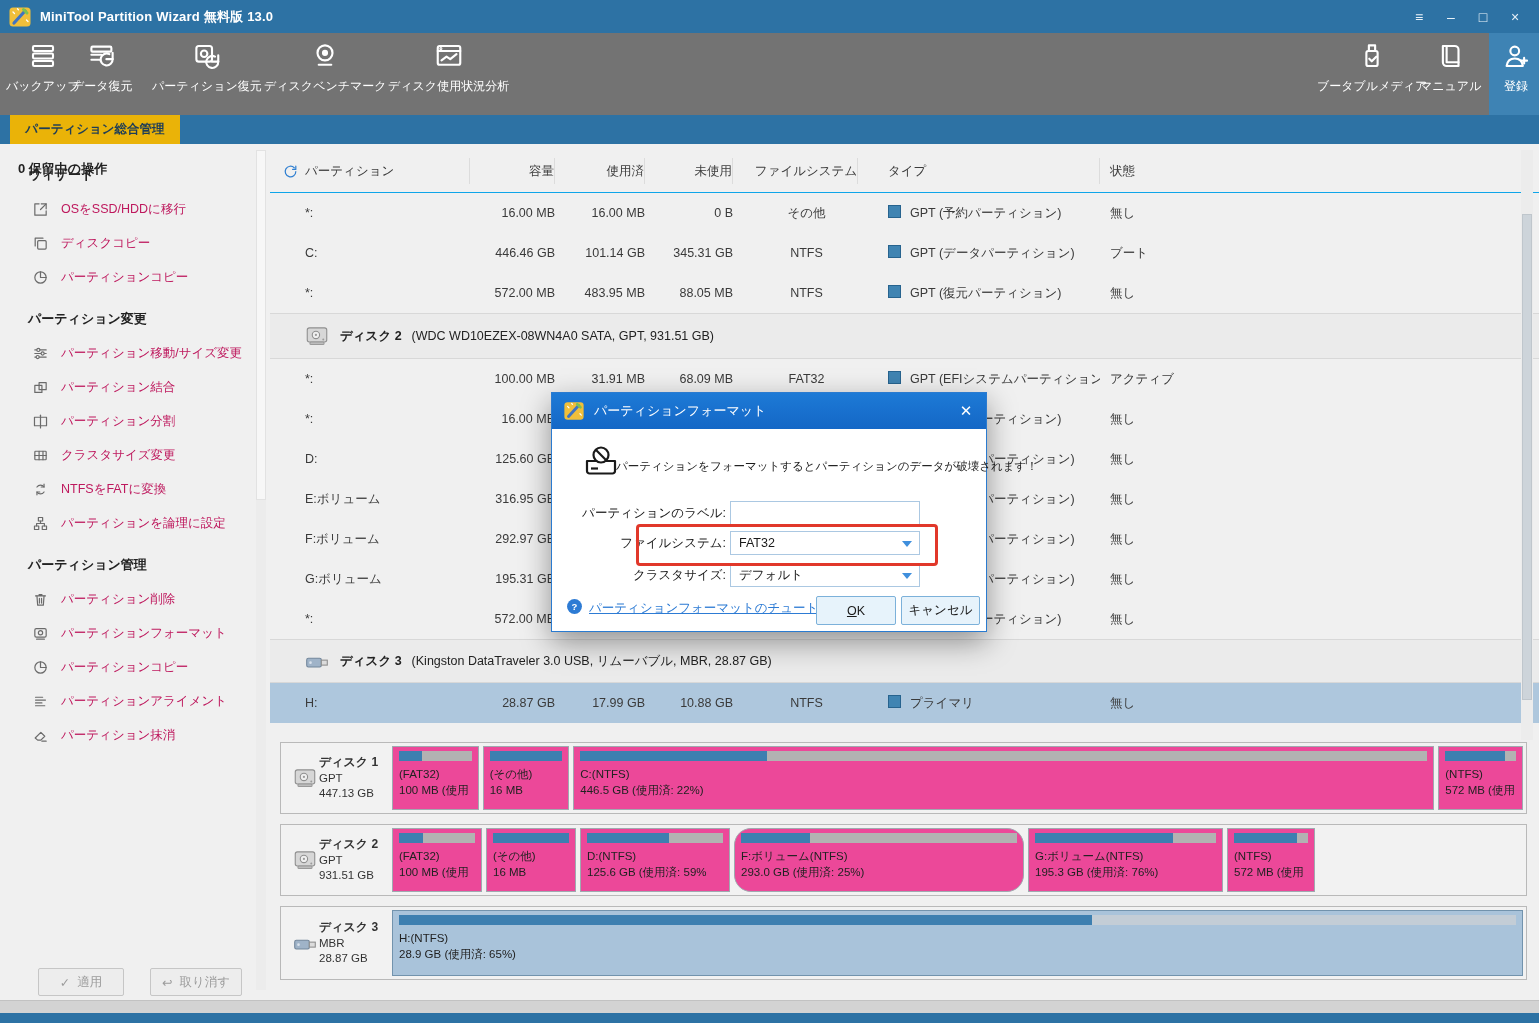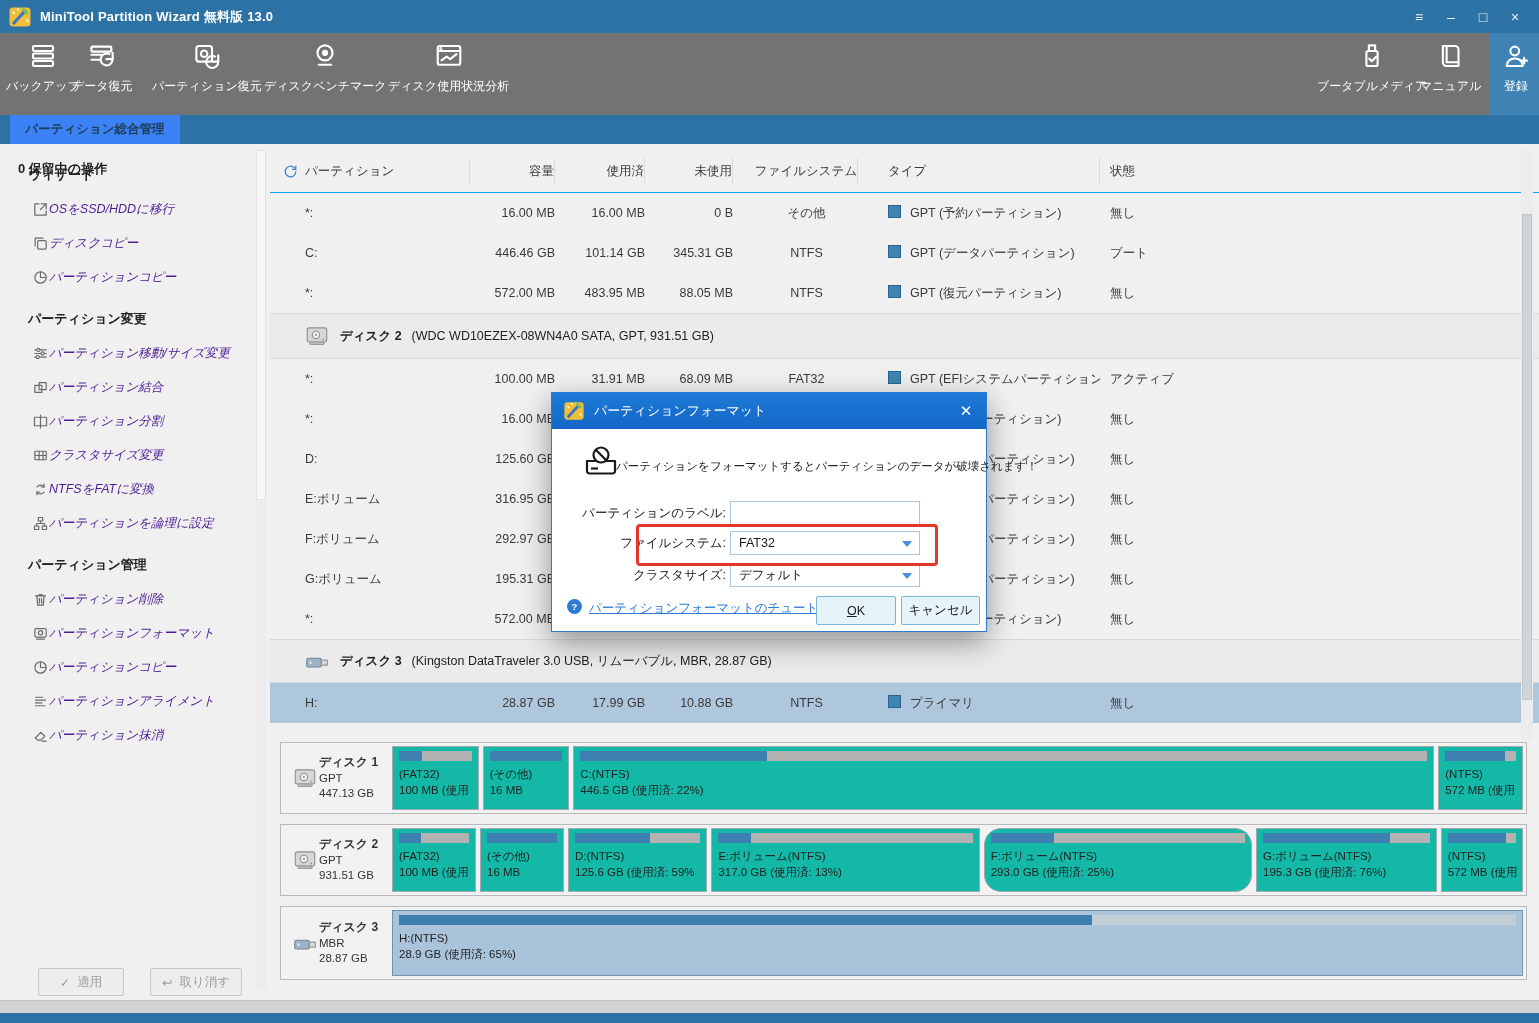--- a/index.html
+++ b/index.html
@@ -14,27 +14,27 @@
   .wbtn{width:28px;height:26px;color:#e8f1f8;font-size:14px;display:flex;align-items:center;justify-content:center;cursor:default;}
   
   #toolbar{position:absolute;left:0;top:33px;right:0;height:82px;background:#737373;}
   .tb-item{position:absolute;top:8px;display:flex;flex-direction:column;align-items:center;color:#fff;}
   .tb-ico{width:30px;height:30px;color:#fff;}
   .tb-ico svg{width:30px;height:30px;}
   .tb-label{font-size:12px;margin-top:7px;white-space:nowrap;}
   .tb-hl{background:#3e83b4;}
   
   #tabstrip{position:absolute;left:0;top:115px;right:0;height:29px;background:#2d72a4;}
-  #tab-active{position:absolute;left:10px;top:0;height:29px;width:170px;background:#3b82f6;
+  #tab-active{position:absolute;left:10px;top:0;height:29px;width:170px;background:#eab308;
       display:flex;align-items:center;justify-content:center;font-size:12.5px;font-weight:bold;color:#1e3d57;}
   
   #sidebar{position:absolute;left:0;top:144px;width:270px;bottom:23px;background:#f0f0f0;border-right:1px solid #d7d7d7;}
   #side-inner{position:absolute;left:0;top:14px;right:14px;}
   .sec-title{font-size:13px;font-weight:bold;color:#222;padding:8px 0 8px 28px;}
-  .side-item{height:34px;display:flex;align-items:center;padding-left:32px;gap:0;font-size:12.5px;color:#4c1d95;cursor:default;font-style:italic;}
+  .side-item{height:34px;display:flex;align-items:center;padding-left:32px;gap:12px;font-size:12.5px;color:#be185d;cursor:default;}
   .side-item .si{width:17px;height:17px;color:#6b6b6b;flex:0 0 17px;}
   .side-item .si svg{width:17px;height:17px;}
   #pending{font-size:13px;font-weight:bold;color:#222;padding:16px 0 0 18px;}
   #side-scroll{position:absolute;right:4px;top:6px;width:10px;height:840px;background:#ececec;}
   #side-scroll .thumb{position:absolute;left:0;top:0;width:10px;height:350px;background:#f7f7f7;border:1px solid #e2e2e2;box-sizing:border-box;}
   .side-btn{position:absolute;height:26px;border:1px solid #c6c6c6;background:#ededed;color:#9b9b9b;
       font-size:12.5px;display:flex;align-items:center;justify-content:center;gap:7px;border-radius:2px;}
   #btn-apply{left:38px;top:824px;width:84px;}
   #btn-undo{left:150px;top:824px;width:90px;}
   
@@ -60,21 +60,21 @@
   
   #diskmap{margin-top:19px;margin-left:10px;width:1247px;}
   .mrow{border:1px solid #b9b9b9;background:#f2f2f2;margin-bottom:10px;display:flex;padding:3px;height:64px;}
   .mrow.tall{height:66px;}
   .m-left{width:100px;display:flex;align-items:center;gap:1px;padding-left:8px;flex:0 0 100px;}
   .m-ico{width:26px;height:26px;}
   .m-ico svg{width:26px;height:26px;}
   .m-txt{font-size:11.5px;line-height:1.35;color:#333;white-space:nowrap;}
   .m-txt b{font-size:12px;}
   .m-blocks{display:flex;gap:4px;flex:1;overflow:hidden;}
-  .mblock{border:1px solid #a0a9b0;background:#14b8a6;padding:4px 6px 2px 6px;box-sizing:content-box;overflow:hidden;}
+  .mblock{border:1px solid #a0a9b0;background:#ec4899;padding:4px 6px 2px 6px;box-sizing:content-box;overflow:hidden;}
   .mblock .mbar{height:10px;background:#b2b2b2;margin-bottom:5px;}
   .mblock .mfill{height:10px;background:#3d7fb0;}
   .mblock .ml{font-size:11.5px;color:#222;white-space:nowrap;line-height:1.4;}
   .mblock.sel{background:#a9c3da;border-color:#7293ad;}
   .mblock.sel .mbar{background:#c3cdd6;}
   
   #vscroll{position:absolute;left:1251px;top:6px;width:12px;height:590px;background:#ececec;}
   #vscroll .thumb{position:absolute;left:1px;top:64px;width:10px;height:486px;background:#cdd4da;border:1px solid #bfc6cc;box-sizing:border-box;}
   
   #statusbar{position:absolute;left:0;right:0;top:1000px;height:13px;background:#d3d3d3;border-top:1px solid #c2c2c2;}
@@ -565,27 +565,20 @@
               <div class="ml">(その他)</div>
               <div class="ml">16 MB</div>
             </div>
             <div class="mblock" style="width: 136px;">
               <div class="mbar">
                 <div class="mfill" style="width: 60%;"></div>
               </div>
               <div class="ml">D:(NTFS)</div>
               <div class="ml">125.6 GB (使用済: 59%</div>
             </div>
-            <div class="mblock" style="width: 276px;">
-              <div class="mbar">
-                <div class="mfill" style="width: 13%;"></div>
-              </div>
-              <div class="ml">E:ボリューム(NTFS)</div>
-              <div class="ml">317.0 GB (使用済: 13%)</div>
-            </div>
             <div class="mblock" style="width: 276px; border-radius: 17px;">
               <div class="mbar">
                 <div class="mfill" style="width: 25%;"></div>
               </div>
               <div class="ml">F:ボリューム(NTFS)</div>
               <div class="ml">293.0 GB (使用済: 25%)</div>
             </div>
             <div class="mblock" style="width: 181px;">
               <div class="mbar">
                 <div class="mfill" style="width: 76%;"></div>

